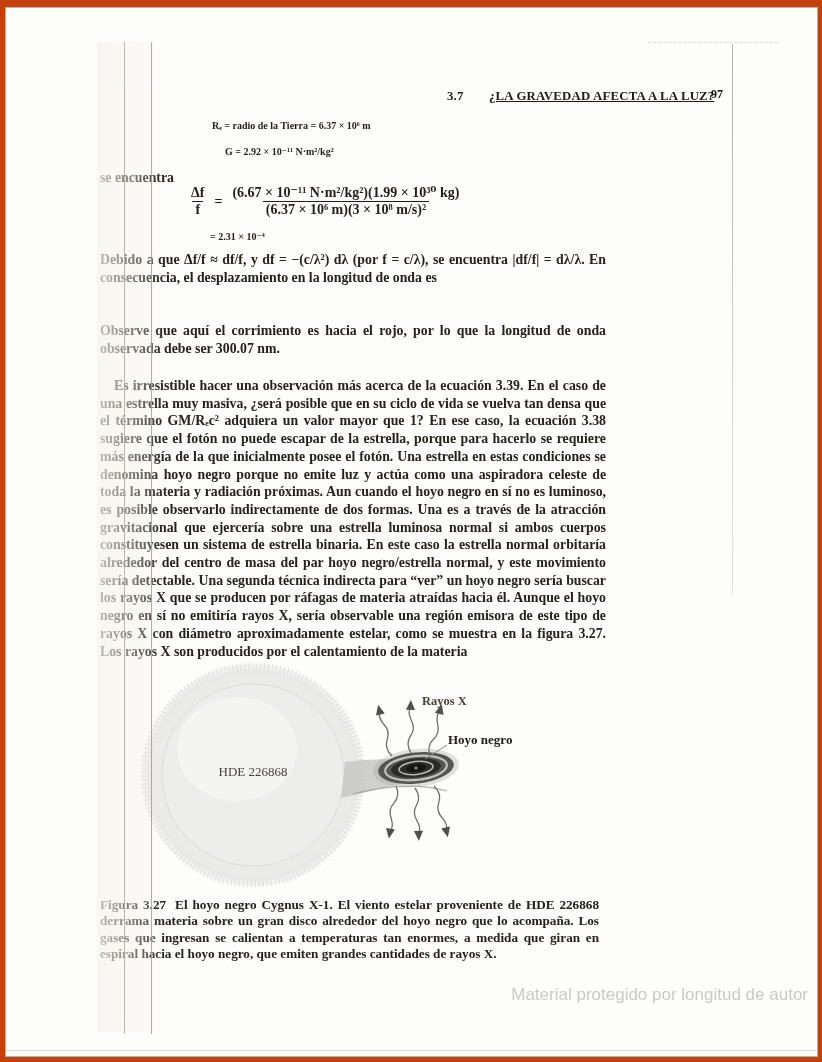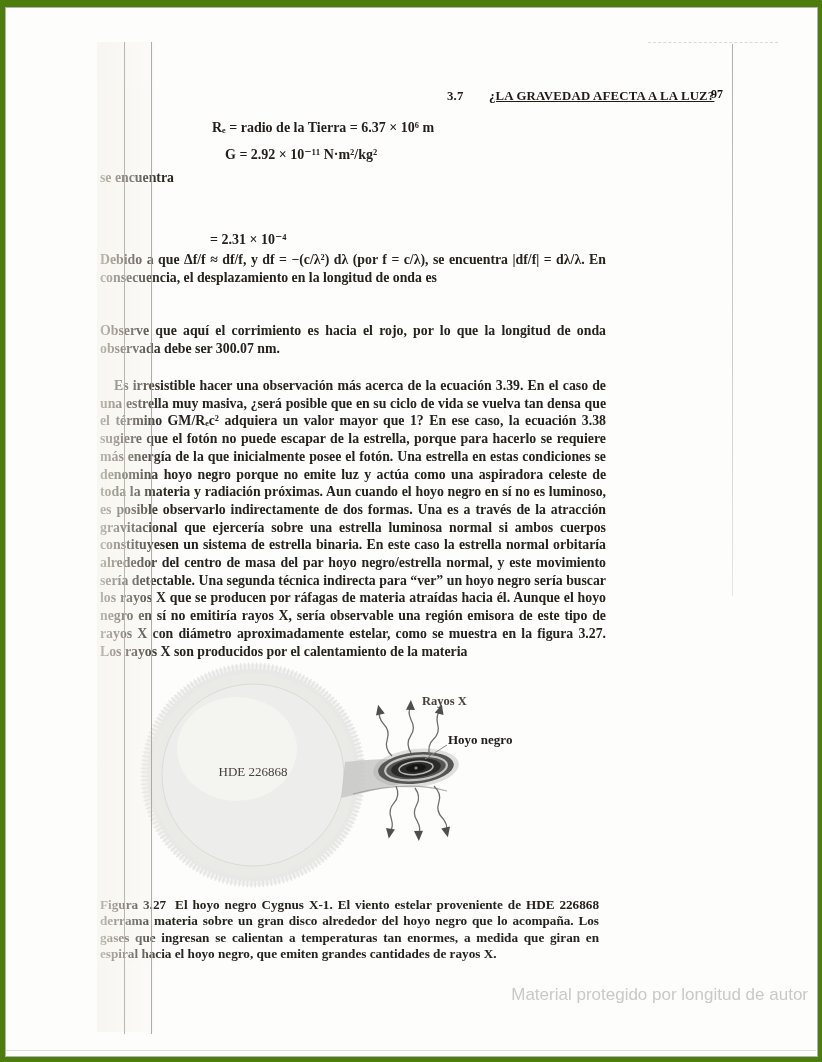--- a/index.html
+++ b/index.html
@@ -1,24 +1,24 @@
 <!DOCTYPE html>
 <html><head>
 <meta charset="utf-8">
 <style>
   html,body{margin:0;padding:0;background:#ffffff;}
-  #canvas{position:relative;width:822px;height:1062px;background:#4d7c0f;overflow:hidden;
+  #canvas{position:relative;width:822px;height:1062px;background:#c2410c;overflow:hidden;
           font-family:"Liberation Serif","DejaVu Serif",serif;color:#221e19;}
   .page-frame{position:absolute;left:5px;top:7px;right:4px;bottom:5px;border:1px solid #b2b2b0;background:#fdfdfc;}
   .abs{position:absolute;}
   
   .hdr{font-weight:bold;font-size:12.8px;letter-spacing:.2px;color:#1f1c18;}
   .pagenum{font-weight:bold;font-size:12px;color:#141210;}
   
-  .eq{font-weight:bold;font-size:14px;white-space:nowrap;color:#221e19;}
+  .eq{font-weight:bold;font-size:10px;white-space:nowrap;color:#221e19;}
   .frac{display:inline-flex;flex-direction:column;align-items:center;vertical-align:middle;line-height:1.15;}
   .frac .den{border-top:1.3px solid #221e19;padding:0 3px;}
   .frac .num{padding:0 3px;}
   .eqrow{display:flex;align-items:center;gap:7px;font-weight:bold;font-size:14px;}
   
   .body-text{font-weight:bold;font-size:13.8px;line-height:17.7px;text-align:justify;color:#26221c;}
   .indent{text-indent:14px;}
   
   .caption{font-weight:bold;font-size:13.2px;line-height:16.4px;text-align:justify;color:#26221c;}
   .caption .cap-label{margin-right:9px;color:#1c1916;}
@@ -43,20 +43,31 @@
 
   <span class="abs hdr" style="left:447px;top:89px;">3.7</span>
   <span class="abs hdr" style="left:489px;top:89px;text-decoration:underline;">¿LA GRAVEDAD AFECTA A LA LUZ?</span>
   <span class="abs pagenum" style="left:711px;top:87px;">97</span>
 
   <span class="abs eq" style="left:212px;top:120px;">Rₑ = radio de la Tierra = 6.37 × 10⁶ m</span>
   <span class="abs eq" style="left:225px;top:146px;">G = 2.92 × 10⁻¹¹ N·m²/kg²</span>
 
   <span class="abs body-text" style="left:100px;top:169px;">se encuentra</span>
 
+  <div class="abs eqrow" style="left:188px;top:185px;">
+    <span class="frac">
+      <span class="num">Δf</span>
+      <span class="den">f</span>
+    </span>
+    <span>=</span>
+    <span class="frac">
+      <span class="num">(6.67 × 10⁻¹¹ N·m²/kg²)(1.99 × 10³⁰ kg)</span>
+      <span class="den">(6.37 × 10⁶ m)(3 × 10⁸ m/s)²</span>
+    </span>
+  </div>
   <span class="abs eq" style="left:210px;top:231px;">= 2.31 × 10⁻⁴</span>
 
   <div class="abs body-text" style="left:100px;top:251px;width:506px;">Debido a que Δf/f ≈ df/f, y df = −(c/λ²) dλ (por f = c/λ), se encuentra |df/f| = dλ/λ. En consecuencia, el desplazamiento en la longitud de onda es</div>
 
 
   <div class="abs body-text" style="left:100px;top:322px;width:506px;">Observe que aquí el corrimiento es hacia el rojo, por lo que la longitud de onda observada debe ser 300.07 nm.</div>
 
   <div class="abs body-text indent" style="left:100px;top:377px;width:506px;">Es irresistible hacer una observación más acerca de la ecuación 3.39. En el caso de una estrella muy masiva, ¿será posible que en su ciclo de vida se vuelva tan densa que el término GM/Rₑc² adquiera un valor mayor que 1? En ese caso, la ecuación 3.38 sugiere que el fotón no puede escapar de la estrella, porque para hacerlo se requiere más energía de la que inicialmente posee el fotón. Una estrella en estas condiciones se denomina hoyo negro porque no emite luz y actúa como una aspiradora celeste de toda la materia y radiación próximas. Aun cuando el hoyo negro en sí no es luminoso, es posible observarlo indirectamente de dos formas. Una es a través de la atracción gravitacional que ejercería sobre una estrella luminosa normal si ambos cuerpos constituyesen un sistema de estrella binaria. En este caso la estrella normal orbitaría alrededor del centro de masa del par hoyo negro/estrella normal, y este movimiento sería detectable. Una segunda técnica indirecta para “ver” un hoyo negro sería buscar los rayos X que se producen por ráfagas de materia atraídas hacia él. Aunque el hoyo negro en sí no emitiría rayos X, sería observable una región emisora de este tipo de rayos X con diámetro aproximadamente estelar, como se muestra en la figura 3.27. Los rayos X son producidos por el calentamiento de la materia</div>
 
   <svg class="abs" style="left:95px;top:645px;" width="510" height="250" viewBox="0 0 510 250">

